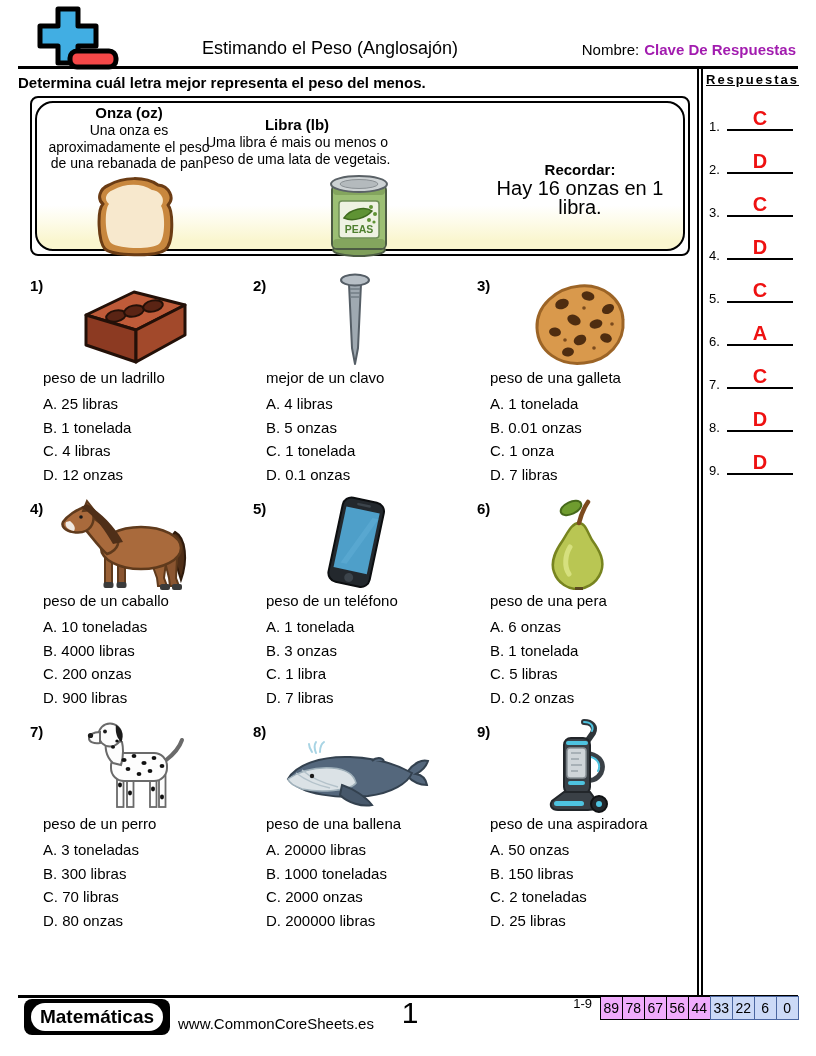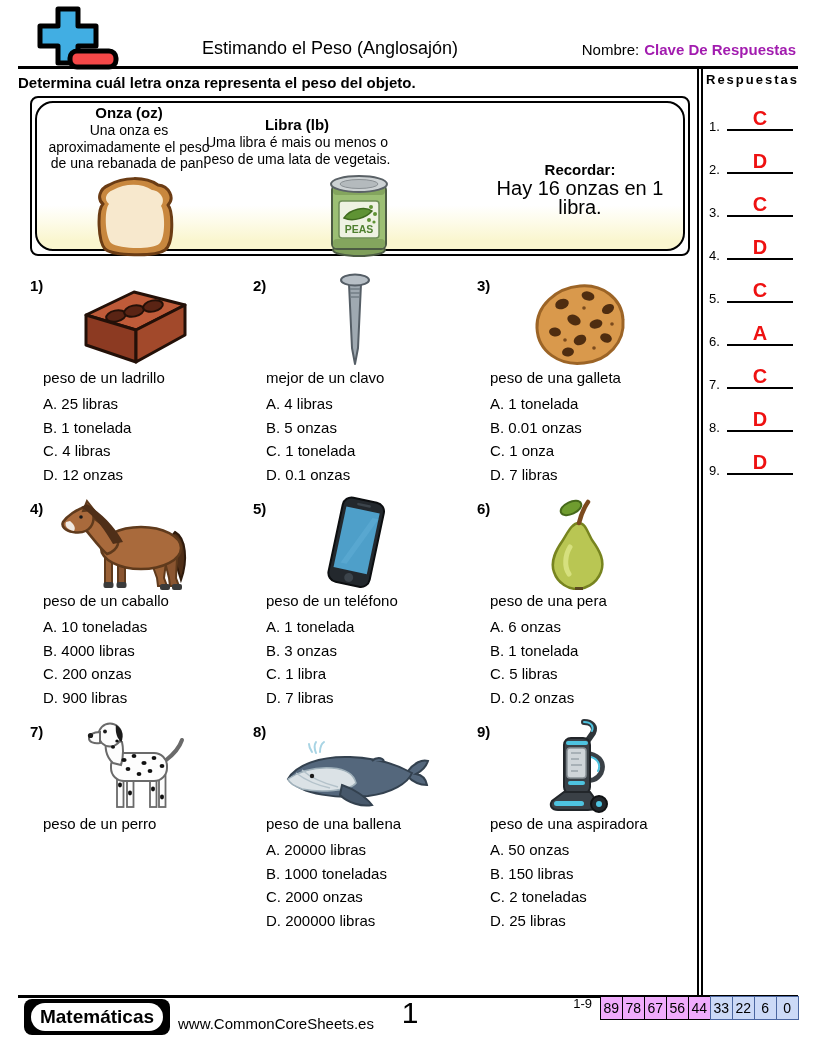--- a/index.html
+++ b/index.html
@@ -37,21 +37,21 @@
   .q-num { position:absolute; left:12px; top:5px; font-weight:bold; font-size:15px; }
   .q-image { position:absolute; left:28px; top:2px; width:172px; height:93px;
     display:flex; align-items:flex-end; justify-content:center; }
   .q-prompt { position:absolute; left:25px; top:97px; font-size:15px; }
   .q-options { position:absolute; left:25px; top:120px; font-size:15px; line-height:23.5px; }
   .q-options span { display:block; }
   
   .answers { position:absolute; left:697px; top:69px; width:101px; height:926px;
     border-left:6px double #000; }
   .answers-title { margin:3px 0 0 3px; font-size:13px; font-weight:bold; letter-spacing:2px;
-    white-space:nowrap; }
+    text-decoration:underline; white-space:nowrap; }
   .answers-list { margin-top:8px; }
   .answer-row { position:relative; height:43px; }
   .ans-num { position:absolute; left:6px; bottom:4px; font-size:13px; }
   .ans-line { position:absolute; left:24px; right:5px; bottom:7px; border-bottom:2px solid #000;
     text-align:center; }
   .ans-letter { color:#ee1111; font-weight:bold; font-size:20px; line-height:21px;
     display:inline-block; }
   
   .footer-rule { position:absolute; left:18px; right:18px; top:995px; height:2.5px; background:#000; }
   .brand-badge { position:absolute; left:24px; top:999px; width:146px; height:36px; background:#000;
@@ -76,21 +76,21 @@
     <svg viewBox="0 0 104 66" width="104" height="66">
       <path d="M38 3 h20 v17 h18 v20 h-18 v17 h-20 v-17 h-18 v-20 h18 z" fill="#41aee3" stroke="#000" stroke-width="5" stroke-linejoin="round"></path>
       <rect x="50" y="45" width="46" height="16" rx="7" fill="#f54848" stroke="#000" stroke-width="5"></rect>
     </svg>
   </div>
   <div class="title">Estimando el Peso (Anglosajón)</div>
   <div class="name-area"><span>Nombre:</span><span class="name-value">Clave De Respuestas</span></div>
   <div class="top-rule"></div>
 
   <div class="main">
-    <div class="instruction">Determina cuál letra onza representa el peso del objeto.</div>
+    <div class="instruction">Determina cuál letra mejor representa el peso del menos.</div>
 
     <div class="info-box">
       <div class="info-inner">
         <div class="info-col col-onza">
           <div class="info-title">Onza (oz)</div>
           <div class="info-text">Una onza es aproximadamente el peso de una rebanada de pan.</div>
         </div>
         <div class="bread-img">
           <svg viewBox="0 0 82 84" width="82" height="84">
             <path d="M14 12 C4 16 2 26 8 31 C2 37 3 68 10 76 C18 83 60 84 70 77 C79 70 78 38 73 32 C80 25 74 13 63 12 C50 3 28 4 14 12 Z" fill="#c8873e" stroke="#6b3c14" stroke-width="3" stroke-linejoin="round"></path>
@@ -294,20 +294,26 @@
               <ellipse cx="73" cy="50" rx="2.4" ry="2" fill="#111"></ellipse>
             <ellipse cx="43" cy="64" rx="2" ry="2.4" fill="#111"></ellipse>
               <ellipse cx="53" cy="72" rx="2" ry="2.4" fill="#111"></ellipse>
             <ellipse cx="76" cy="68" rx="2" ry="2.4" fill="#111"></ellipse>
               <ellipse cx="85" cy="76" rx="2" ry="2.4" fill="#111"></ellipse>
             <ellipse cx="36" cy="26" rx="2" ry="1.7" fill="#111"></ellipse>
               <ellipse cx="40" cy="20" rx="1.7" ry="1.5" fill="#111"></ellipse>
           </svg>
         </div>
         <div class="q-prompt">peso de un perro</div>
+        <div class="q-options">
+          <span>A. 3 toneladas</span>
+          <span>B. 300 libras</span>
+          <span>C. 70 libras</span>
+          <span>D. 80 onzas</span>
+        </div>
       </div>
 
       <div class="q-cell">
         <div class="q-num">8)</div>
         <div class="q-image">
           <svg viewBox="0 0 150 74" width="150" height="74">
             <path d="M36 14 C34 9 34 6 36 3 M40 13 C40 8 41 5 44 3 M32 13 C30 10 29 7 29 5" stroke="#a8d4e4" stroke-width="2" fill="none" stroke-linecap="round"></path>
             <path d="M128 32 C134 24 142 20 148 22 C146 28 142 32 136 35 C142 36 146 40 147 46 C140 46 132 42 127 37 Z" fill="#54677c" stroke="#33414f" stroke-width="2"></path>
             <path d="M8 40 C16 26 40 17 70 18 C98 19 118 26 132 34 C128 44 112 54 88 57 C58 60 22 56 8 40 Z" fill="#54677c" stroke="#33414f" stroke-width="2"></path>
             <path d="M92 22 C96 18 102 18 104 22" fill="#54677c" stroke="#33414f" stroke-width="2"></path>

